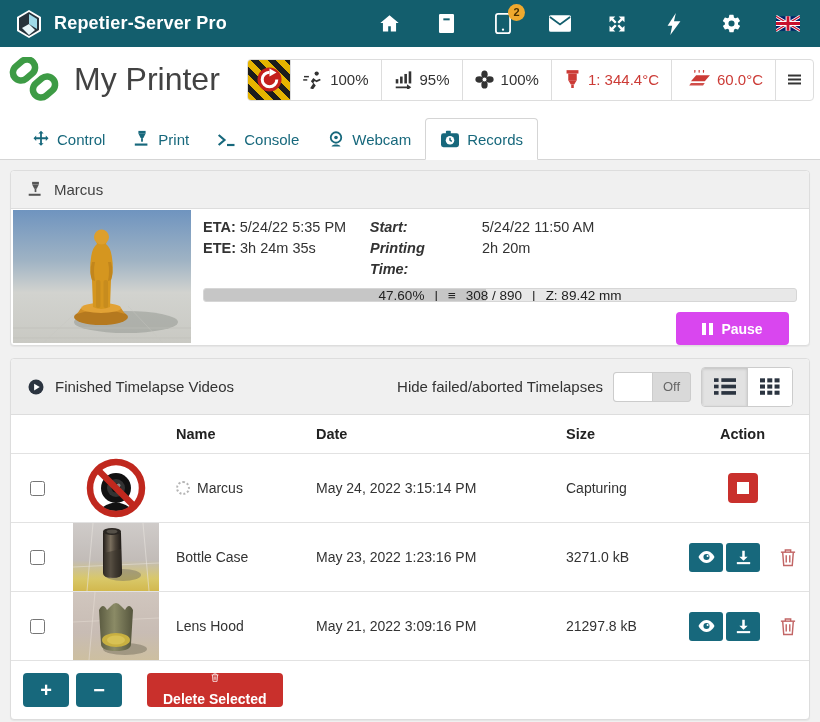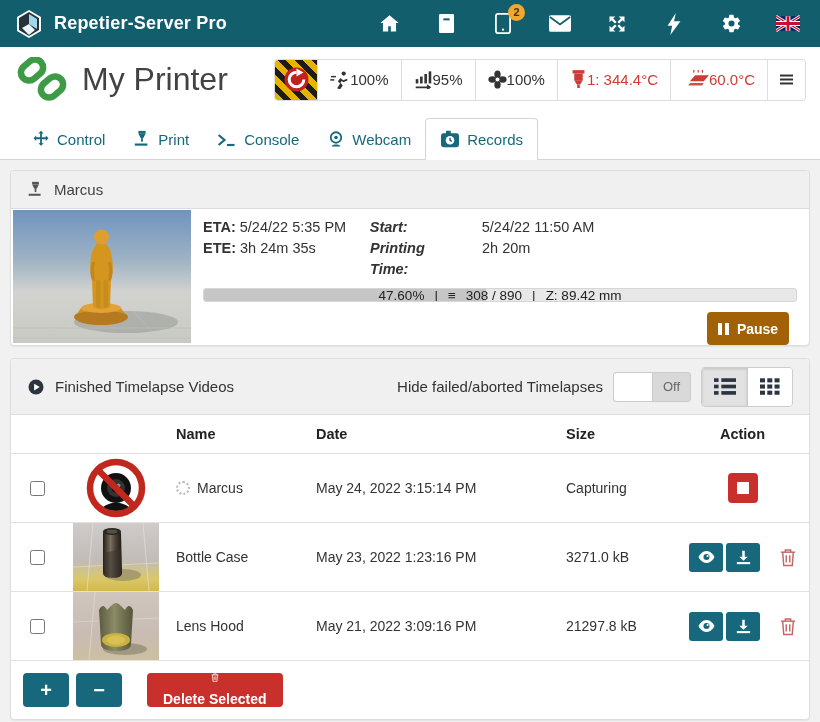--- a/index.html
+++ b/index.html
@@ -9,24 +9,24 @@
   
   .navbar { height:47px; background:#135e6d; display:flex; align-items:center; padding:0 14px; }
   .brand { display:flex; align-items:center; gap:10px; }
   .brand-title { color:#fff; font-size:18px; font-weight:bold; letter-spacing:.2px; }
   .nav-icons { margin-left:auto; display:flex; align-items:center; gap:33px; padding-right:6px; }
   .nav-icon { position:relative; width:24px; height:24px; display:flex; align-items:center; justify-content:center; cursor:pointer; }
   .nav-badge { position:absolute; top:-8px; right:-10px; background:#f0a92e; color:#4a3000; font-size:11px; font-weight:bold;
                min-width:17px; height:17px; border-radius:50%; display:flex; align-items:center; justify-content:center; }
 
   
-  .printer-header { background:#fff; height:65px; display:flex; align-items:center; padding:0 14px; }
+  .printer-header { background:#fff; height:65px; display:flex; align-items:center; padding:0 6px; }
   .printer-title { font-size:32px; color:#424242; margin-left:12px; font-weight:400; }
   .status-group { margin-left:auto; display:flex; align-items:stretch; border:1px solid #ddd; border-radius:4px; overflow:hidden; background:#fff; height:42px; }
-  .status-seg { display:flex; align-items:center; gap:0; padding:0 12px; border-left:1px solid #ddd; font-size:15px; color:#333; cursor:pointer; }
+  .status-seg { display:flex; align-items:center; gap:7px; padding:0 12px; border-left:1px solid #ddd; font-size:15px; color:#333; cursor:pointer; }
   .status-seg:first-child { border-left:none; padding:0; }
   .estop { width:42px; justify-content:center;
            background:repeating-linear-gradient(45deg,#e6b400 0 6px,#1c1c1c 6px 12px); }
   .temp { color:#cc3b36; }
   .menu-seg { width:38px; justify-content:center; }
 
   
   .tabbar { background:#fff; display:flex; align-items:flex-end; padding:0 18px; height:48px; border-bottom:1px solid #d5d5d5; }
   .tab { display:flex; align-items:center; gap:7px; color:#17687c; font-size:15px; padding:11px 14px; cursor:pointer; margin-bottom:0; }
   .tab.active { background:#fff; border:1px solid #d5d5d5; border-bottom:1px solid #fff; border-radius:4px 4px 0 0; margin-bottom:-1px; }
@@ -49,21 +49,21 @@
   .jv1 { width:130px; margin-left:4px; }
   .jl2 { width:92px;font-style:italic; }
   .jv2 { margin-left:20px; }
   .progress { margin-top:8px; height:21px; background:#e8e8e8; border:1px solid #d6d6d6; border-radius:3px; position:relative; overflow:hidden; }
   .progress-fill { position:absolute; left:0; top:0; bottom:0; background:#c6c6c6; }
   .progress-text { position:absolute; inset:0; display:flex; align-items:center; justify-content:center; gap:10px; font-size:13.5px; color:#222; }
   .job-buttons { display:flex; justify-content:flex-end; gap:7px; margin-top:10px; padding-right:8px; }
   .btn { display:inline-flex; align-items:center; justify-content:center; gap:8px; border:none; border-radius:4px;
          font-family:inherit; font-size:14px; font-weight:bold; color:#fff; cursor:pointer; height:33px; }
   .btn-stop { background:#c9302c; width:100px; }
-  .btn-pause { background:#a16207; width:82px;text-align:right; }
+  .btn-pause { background:#d946ef; width:113px;text-align:right; }
   .sq { width:11px; height:11px; background:#fff; display:inline-block; }
   .pausebars { display:inline-flex; gap:3px; }
   .pausebars i { width:4px; height:12px; background:#fff; }
 
   
   .tl-panel { margin-top:12px; }
   .tl-header { height:56px; font-size:15px; color:#333; }
   .tl-controls { margin-left:auto; display:flex; align-items:center; gap:10px; }
   .toggle { width:78px; height:30px; background:#d9d9d9; border:1px solid #ccc; border-radius:3px; display:flex; cursor:pointer; }
   .toggle-knob { width:39px; background:#fff; border-right:1px solid #ccc; border-radius:3px 0 0 3px; }

